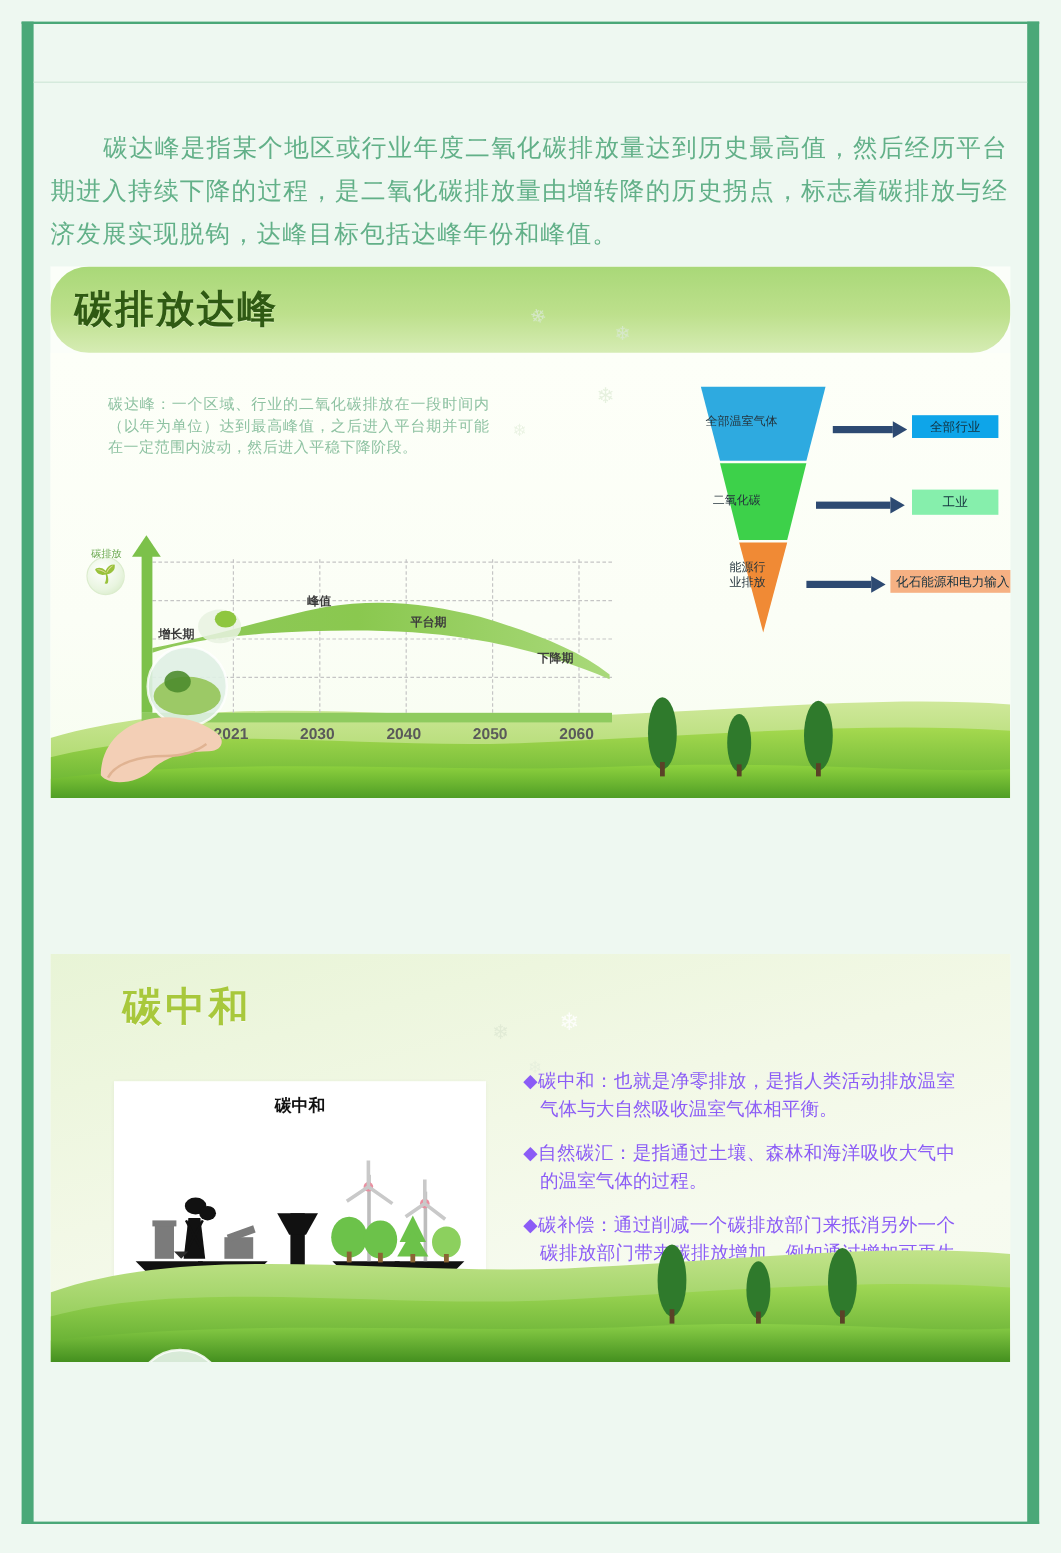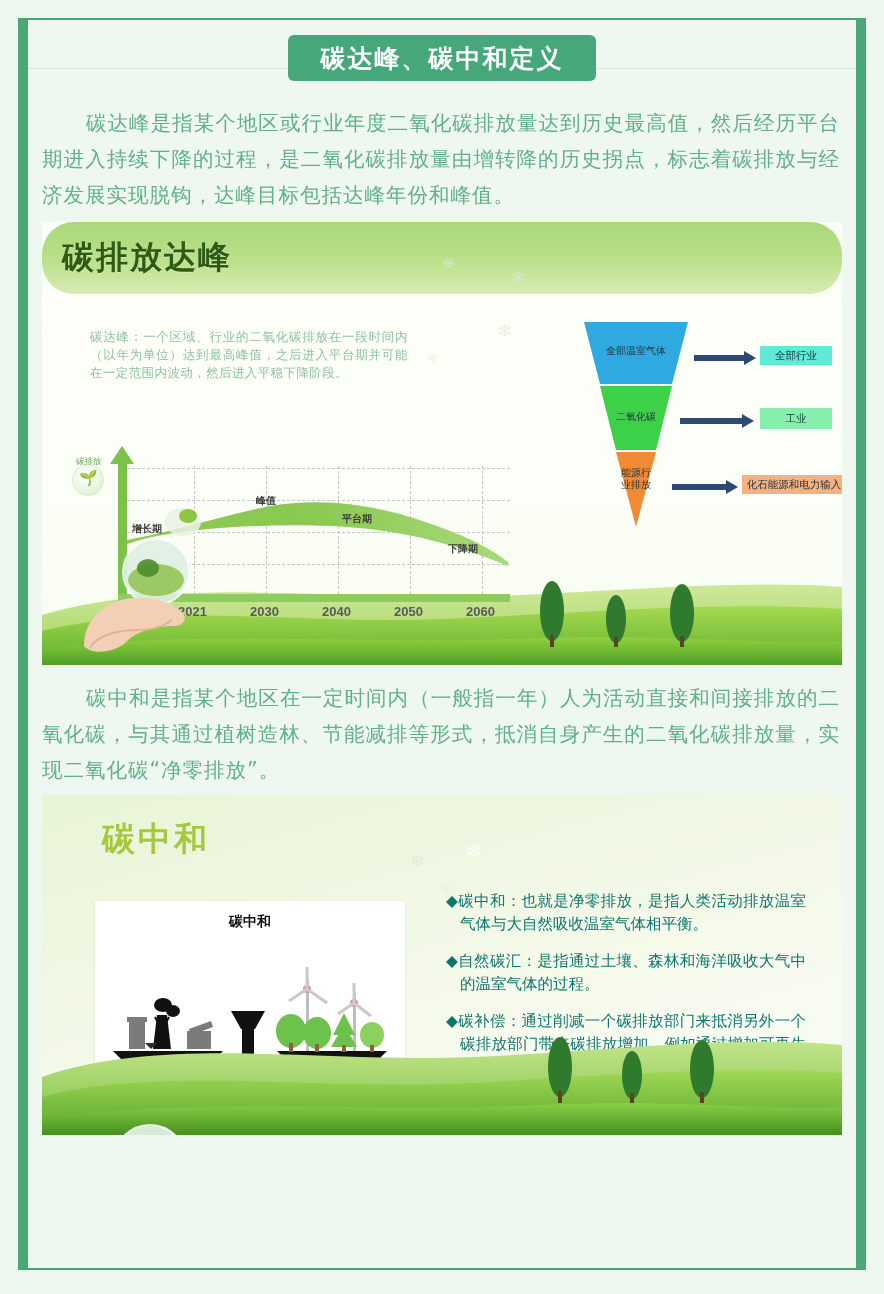--- a/index.html
+++ b/index.html
@@ -65,24 +65,24 @@
 
   
   .desc1{
     position:absolute;left:48px;top:106px;width:318px;
     color:#8ec2a2;font-size:12.5px;line-height:18px;letter-spacing:.4px;
     font-family:"DejaVu Sans",sans-serif;text-align:justify;
   }
 
   
   .funnel-wrap{position:absolute;left:520px;top:100px;width:270px;height:210px;}
-  .funnel-label{position:absolute;font-size:10px;color:#24343d;font-family:Liberation Mono, monospace;text-align:center;line-height:12px;}
+  .funnel-label{position:absolute;font-size:10px;color:#24343d;font-family:Liberation Serif, serif;text-align:left;line-height:12px;}
   .f-box{position:absolute;font-size:10.5px;color:#13303d;font-family:"DejaVu Sans",sans-serif;
          display:flex;align-items:center;justify-content:center;text-align:center;}
-  .box-blue{background:#5eead4;}
+  .box-blue{background:#0ea5e9;}
   .box-green{background:#86efac;}
   .box-orange{background:#f6b183;}
   .arrow{position:absolute;height:0;}
   .arrow .shaft{position:absolute;height:6px;background:#2d4a72;top:0;left:0;}
   .arrow .head{position:absolute;top:-4px;width:0;height:0;border-top:7px solid transparent;border-bottom:7px solid transparent;border-left:12px solid #2d4a72;}
 
   
   .chart{position:absolute;left:28px;top:232px;width:450px;height:175px;}
   .grid-h{position:absolute;left:52px;width:388px;height:0;border-top:1px dashed #c5c5c5;}
   .grid-v{position:absolute;top:12px;width:0;height:128px;border-left:1px dashed #c5c5c5;}
@@ -106,39 +106,38 @@
      background:linear-gradient(165deg,#e8f4d6 0%,#f2f8e6 35%,#f7fbf0 60%,#f4faee 100%);}
   .band2-title{position:absolute;left:60px;top:22px;font-size:33px;font-weight:bold;
      color:#a8c83c;letter-spacing:3px;font-family:"DejaVu Sans",sans-serif;
      text-shadow:0 1px 1px rgba(255,255,255,.6);}
   .card{position:absolute;left:53px;top:106px;width:310px;height:250px;background:#ffffff;
      box-shadow:0 1px 4px rgba(0,0,0,.06);}
   .card-t1{position:absolute;top:12px;left:0;width:310px;text-align:center;font-size:14px;font-weight:bold;color:#111;font-family:"DejaVu Sans",sans-serif;}
   .card-t2{position:absolute;top:30px;left:0;width:310px;text-align:center;font-size:18px;font-weight:bold;color:#111;font-family:"DejaVu Sans",sans-serif;}
   .scale-lab{position:absolute;bottom:14px;font-size:16px;color:#3a3a3a;font-family:Liberation Sans, sans-serif;}
 
-  .bullets{position:absolute;left:404px;top:95px;width:360px;color:#0f766e;
+  .bullets{position:absolute;left:394px;top:95px;width:360px;color:#8b5cf6;
      font-size:15.5px;line-height:23px;font-family:"DejaVu Serif",serif;}
   .bullet{margin-bottom:14px;text-align:justify;}
   .bullet .b-first{text-indent:-14px;display:block;padding-left:14px;}
 
   .hills2{position:absolute;left:0;bottom:0;width:800px;height:130px;overflow:hidden;}
 </style>
 </head>
 <body>
 
 <div class="page">
 
   <div class="border-left"></div>
   <div class="border-right"></div>
   <div class="border-top"></div>
   <div class="border-bottom"></div>
   <div class="hairline"></div>
 
-  <div class="title-banner">碳达峰、碳中和定义</div>
 
   <div class="para" id="para1">碳达峰是指某个地区或行业年度二氧化碳排放量达到历史最高值，然后经历平台期进入持续下降的过程，是二氧化碳排放量由增转降的历史拐点，标志着碳排放与经济发展实现脱钩，达峰目标包括达峰年份和峰值。</div>
 
   <div class="figure" id="fig1">
 
     <div class="fig1-body"></div>
 
     <div class="band1">
       <div class="band-title">碳排放达峰</div>
       <div class="dove" style="left:400px;top:32px;transform:rotate(-18deg);">❄</div>
@@ -255,21 +254,20 @@
     <svg width="190" height="130" style="position:absolute;left:18px;top:312px;">
       <circle cx="96" cy="38" r="33" fill="#dff0e4" opacity="0.9"></circle>
       <circle cx="96" cy="38" r="33" fill="none" stroke="#ffffff" stroke-width="2" opacity="0.8"></circle>
       <ellipse cx="96" cy="46" rx="28" ry="16" fill="#8fc24f" opacity="0.85"></ellipse>
       <ellipse cx="88" cy="34" rx="11" ry="9" fill="#4e8c2d" opacity="0.9"></ellipse>
       <path d="M24,112 C24,86 44,66 74,64 C96,62 112,70 122,78 C128,84 124,92 114,92 C96,92 78,96 66,108 C56,118 32,122 24,112 Z" fill="#f3cfb6"></path>
       <path d="M30,114 C36,102 56,96 78,96 C92,96 104,92 112,86" fill="none" stroke="#e0b392" stroke-width="2"></path>
     </svg>
   </div>
 
-  <div class="para" id="para2">碳中和是指某个地区在一定时间内（一般指一年）人为活动直接和间接排放的二氧化碳，与其通过植树造林、节能减排等形式，抵消自身产生的二氧化碳排放量，实现二氧化碳“净零排放”。</div>
 
   <div class="figure" id="fig2">
     <div class="fig2-sky"></div>
 
     <div class="band2-title">碳中和</div>
 
     <div class="dove" style="left:368px;top:56px;font-size:17px;color:#dfe9d4;">❄</div>
     <div class="dove" style="left:424px;top:44px;font-size:20px;color:#ffffff;">❄</div>
     <div class="dove" style="left:398px;top:86px;font-size:14px;color:#e6efdd;">❄</div>
 

